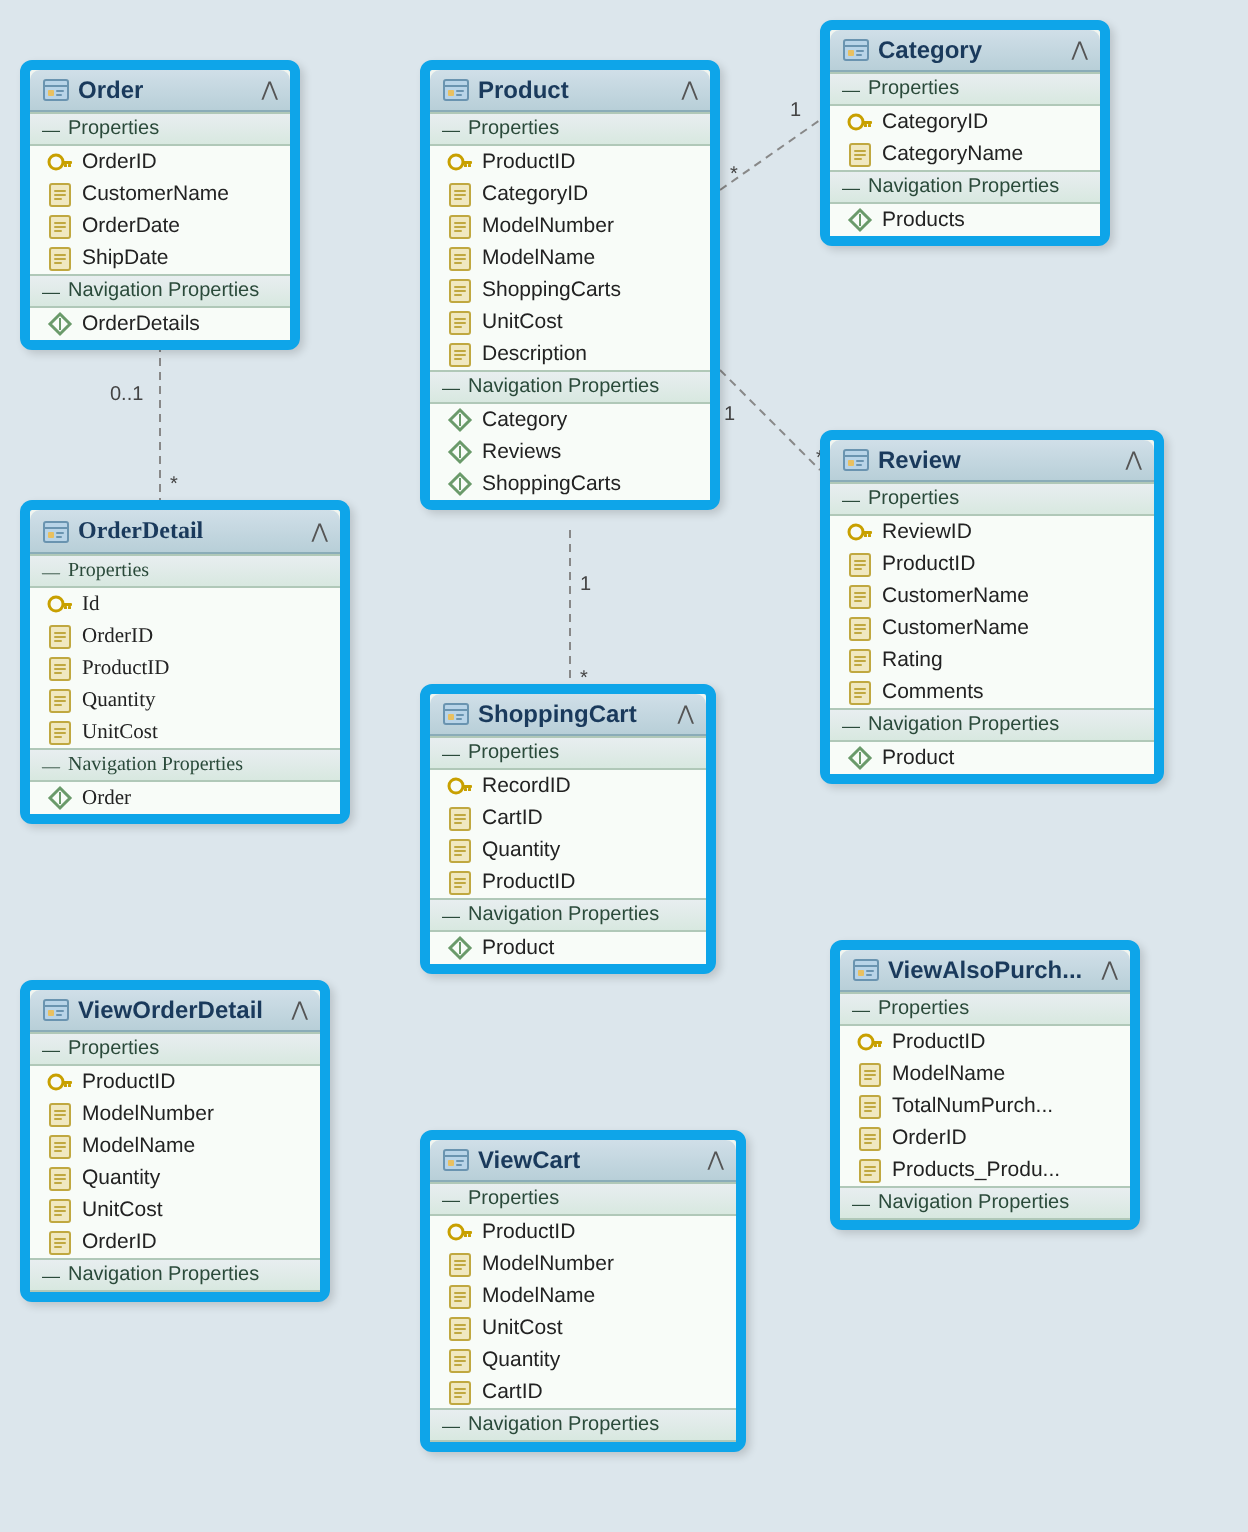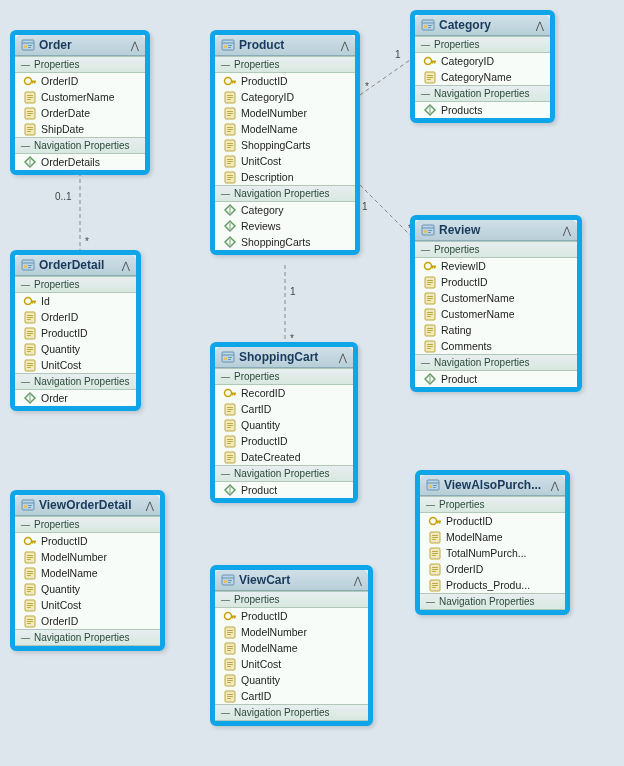--- a/index.html
+++ b/index.html
@@ -173,21 +173,21 @@
       <span>Navigation Properties</span>
     </div>
         <div class="property-row">
         <svg class="prop-svg" viewBox="0 0 14 14" xmlns="http://www.w3.org/2000/svg">
     <polygon points="7,2 12,7 7,12 2,7" fill="none" stroke="#6a9a6a" stroke-width="1.5"></polygon>
     <line x1="7" y1="4" x2="7" y2="10" stroke="#6a9a6a" stroke-width="1"></line>
   </svg>
         <span>OrderDetails</span>
       </div>
       </div>
-      <div class="entity-box" style="left: 10px; top: 250px; width: 131px;">
+      <div class="entity-box" style="left: 10px; top: 250px; width: 165px; font-family: Liberation Serif, serif;">
         <div class="entity-header">
     <div class="header-left">
       <svg class="prop-svg" viewBox="0 0 14 14" xmlns="http://www.w3.org/2000/svg">
         <rect x="1" y="2" width="12" height="10" rx="1" fill="#b8d4e8" stroke="#6a94b0" stroke-width="1"></rect>
         <line x1="1" y1="5" x2="13" y2="5" stroke="#6a94b0" stroke-width="1"></line>
         <rect x="3" y="7" width="3" height="3" rx="0.5" fill="#e8c060"></rect>
         <rect x="7" y="7" width="4" height="1" rx="0.5" fill="#6a94b0"></rect>
         <rect x="7" y="9" width="3" height="1" rx="0.5" fill="#6a94b0"></rect>
       </svg>
       <span class="entity-title">OrderDetail</span>
@@ -486,29 +486,20 @@
       </div>
         <div class="property-row">
         <svg class="prop-svg" viewBox="0 0 14 14" xmlns="http://www.w3.org/2000/svg">
     <rect x="2" y="2" width="10" height="11" rx="1" fill="#f0e8c0" stroke="#c0a840" stroke-width="1"></rect>
     <rect x="4" y="5" width="6" height="1" rx="0.5" fill="#c0a840"></rect>
     <rect x="4" y="7" width="6" height="1" rx="0.5" fill="#c0a840"></rect>
     <rect x="4" y="9" width="4" height="1" rx="0.5" fill="#c0a840"></rect>
   </svg>
         <span>ProductID</span>
       </div>
-        <div class="property-row">
-        <svg class="prop-svg" viewBox="0 0 14 14" xmlns="http://www.w3.org/2000/svg">
-    <rect x="2" y="2" width="10" height="11" rx="1" fill="#f0e8c0" stroke="#c0a840" stroke-width="1"></rect>
-    <rect x="4" y="5" width="6" height="1" rx="0.5" fill="#c0a840"></rect>
-    <rect x="4" y="7" width="6" height="1" rx="0.5" fill="#c0a840"></rect>
-    <rect x="4" y="9" width="4" height="1" rx="0.5" fill="#c0a840"></rect>
-  </svg>
-        <span>DateCreated</span>
-      </div>
         <div class="section-header">
       <span class="toggle">—</span>
       <span>Navigation Properties</span>
     </div>
         <div class="property-row">
         <svg class="prop-svg" viewBox="0 0 14 14" xmlns="http://www.w3.org/2000/svg">
     <polygon points="7,2 12,7 7,12 2,7" fill="none" stroke="#6a9a6a" stroke-width="1.5"></polygon>
     <line x1="7" y1="4" x2="7" y2="10" stroke="#6a9a6a" stroke-width="1"></line>
   </svg>
         <span>Product</span>

